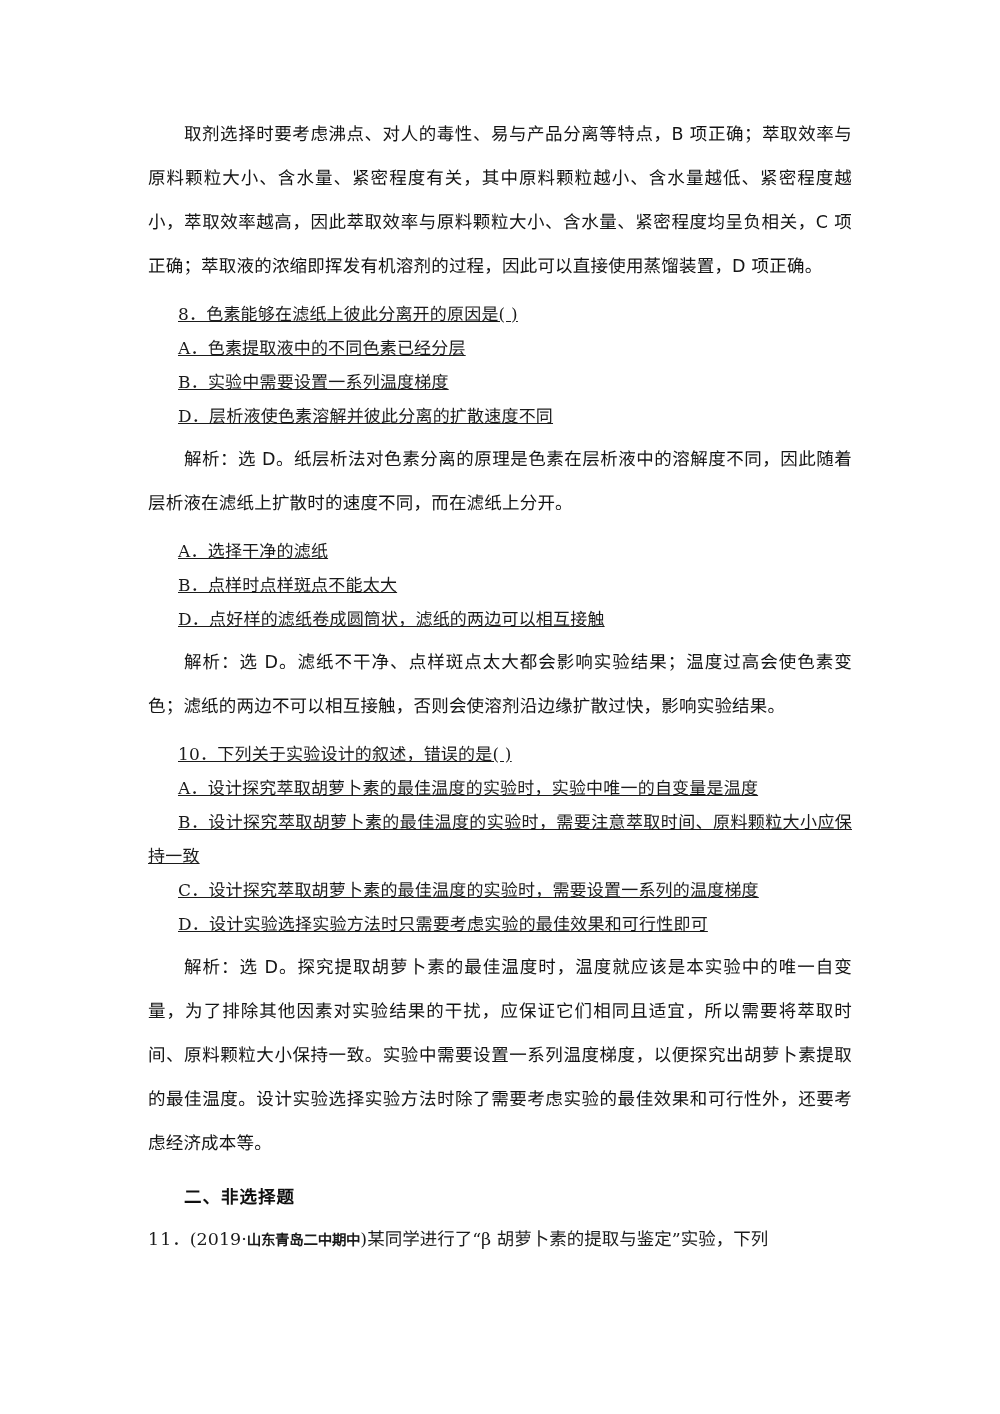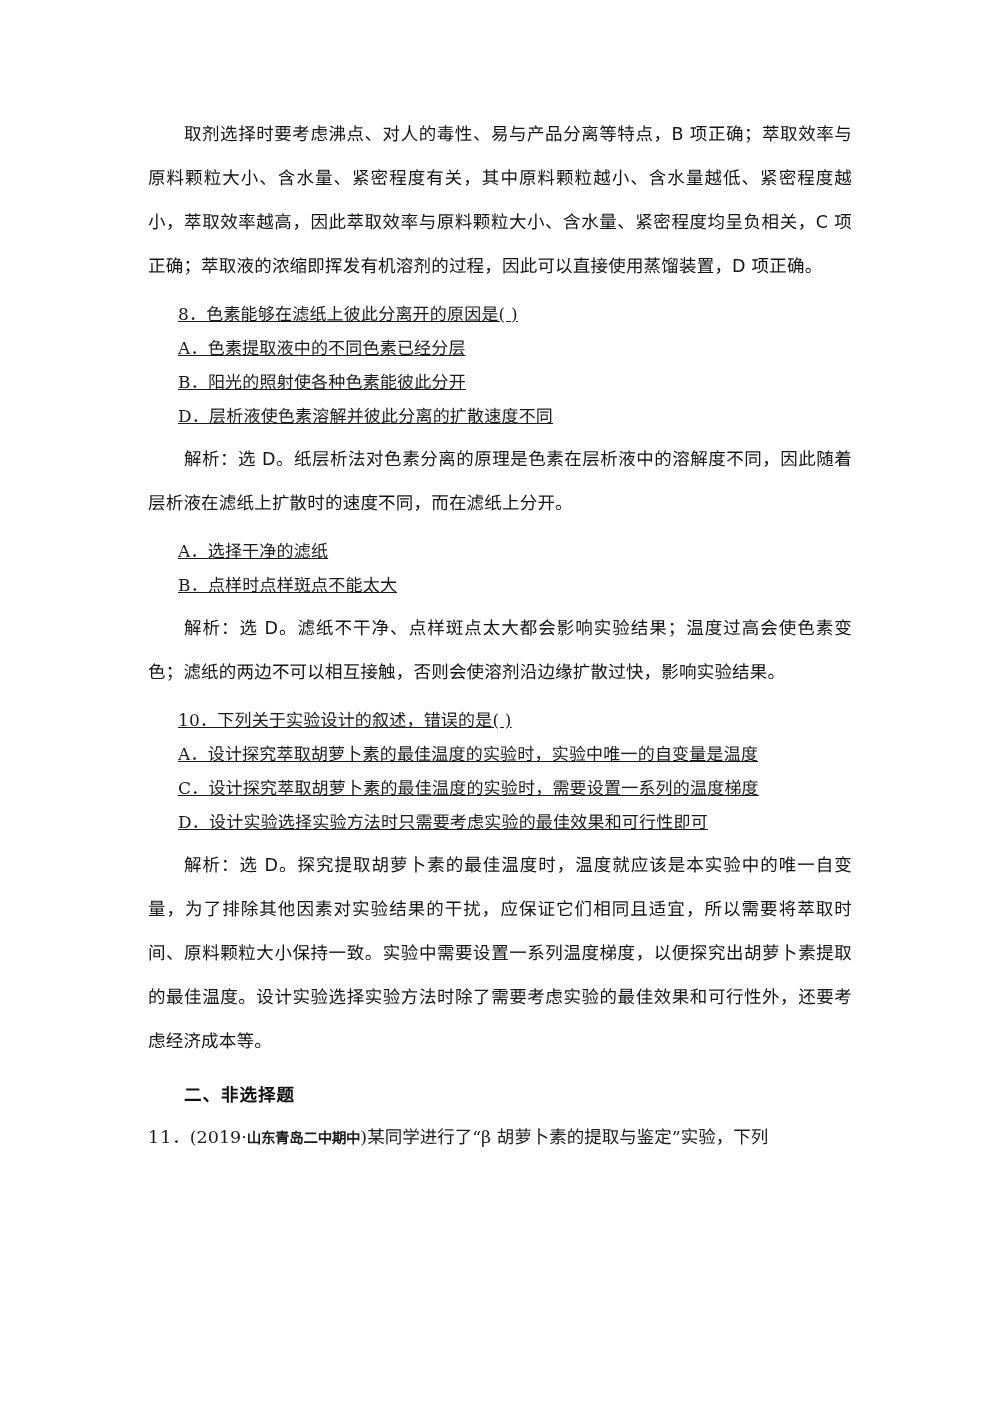--- a/index.html
+++ b/index.html
@@ -105,40 +105,42 @@
 
 <div class="page">
   <div class="content">
 
     <p class="explain indent">取剂选择时要考虑沸点、对人的毒性、易与产品分离等特点，B 项正确；萃取效率与原料颗粒大小、含水量、紧密程度有关，其中原料颗粒越小、含水量越低、紧密程度越小，萃取效率越高，因此萃取效率与原料颗粒大小、含水量、紧密程度均呈负相关，C 项正确；萃取液的浓缩即挥发有机溶剂的过程，因此可以直接使用蒸馏装置，D 项正确。</p>
 
     <div class="gap-md"></div>
 
     <p class="qline indent">8．色素能够在滤纸上彼此分离开的原因是(      )</p>
     <p class="qline indent">A．色素提取液中的不同色素已经分层</p>
-    <p class="qline indent">B．阳光的照射使各种色素能彼此分开</p>
+    <p class="qline indent">B．实验中需要设置一系列温度梯度</p>
     <p class="qline indent">D．层析液使色素溶解并彼此分离的扩散速度不同</p>
 
     <div class="gap-sm"></div>
 
     <p class="explain indent">解析：选 D。纸层析法对色素分离的原理是色素在层析液中的溶解度不同，因此随着层析液在滤纸上扩散时的速度不同，而在滤纸上分开。</p>
 
     <div class="gap-md"></div>
 
     <p class="qline indent">A．选择干净的滤纸</p>
     <p class="qline indent">B．点样时点样斑点不能太大</p>
+    <p class="qline indent">D．点好样的滤纸卷成圆筒状，滤纸的两边可以相互接触</p>
 
     <div class="gap-sm"></div>
 
     <p class="explain indent">解析：选 D。滤纸不干净、点样斑点太大都会影响实验结果；温度过高会使色素变色；滤纸的两边不可以相互接触，否则会使溶剂沿边缘扩散过快，影响实验结果。</p>
 
     <div class="gap-md"></div>
 
     <p class="qline indent">10．下列关于实验设计的叙述，错误的是(      )</p>
     <p class="qline indent">A．设计探究萃取胡萝卜素的最佳温度的实验时，实验中唯一的自变量是温度</p>
+    <p class="qline indent">B．设计探究萃取胡萝卜素的最佳温度的实验时，需要注意萃取时间、原料颗粒大小应保持一致</p>
     <p class="qline indent">C．设计探究萃取胡萝卜素的最佳温度的实验时，需要设置一系列的温度梯度</p>
     <p class="qline indent">D．设计实验选择实验方法时只需要考虑实验的最佳效果和可行性即可</p>
 
     <div class="gap-sm"></div>
 
     <p class="explain indent">解析：选 D。探究提取胡萝卜素的最佳温度时，温度就应该是本实验中的唯一自变量，为了排除其他因素对实验结果的干扰，应保证它们相同且适宜，所以需要将萃取时间、原料颗粒大小保持一致。实验中需要设置一系列温度梯度，以便探究出胡萝卜素提取的最佳温度。设计实验选择实验方法时除了需要考虑实验的最佳效果和可行性外，还要考虑经济成本等。</p>
 
     <div class="gap-lg"></div>
 
     <p class="section-head">二、非选择题</p>

